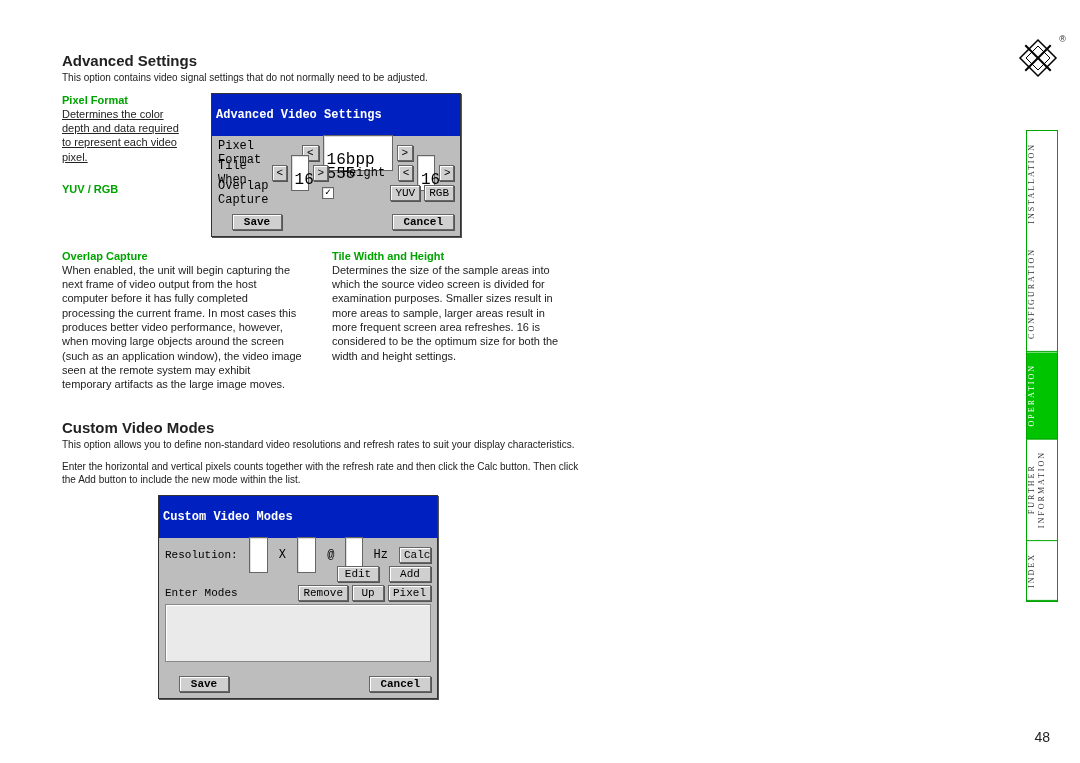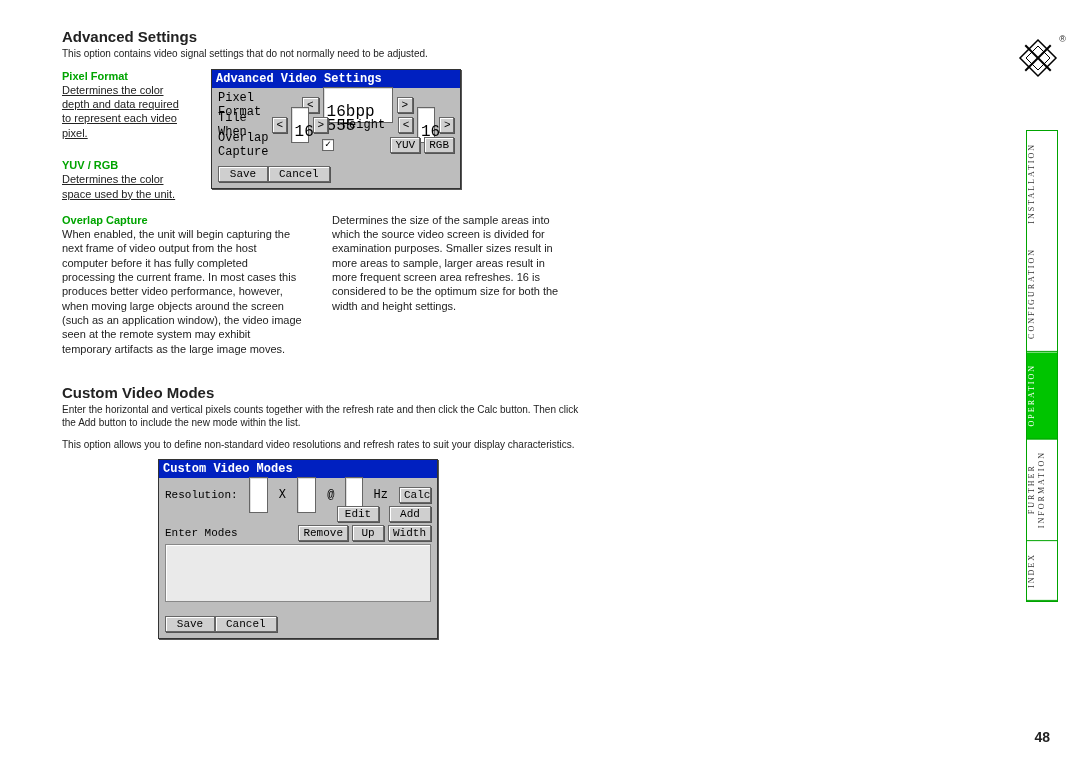--- a/index.html
+++ b/index.html
@@ -7,21 +7,21 @@
     width: 1080px;
     height: 763px;
     background: #fff;
     font-family: "Segoe UI", Arial, sans-serif;
     position: relative;
     color: #222;
   }
   .page {
     position: absolute;
     left: 62px;
-    top: 28px;
+    top: 52px;
     width: 530px;
   }
   h3.section {
     font-size: 15px;
     font-weight: 700;
     margin-bottom: 2px;
   }
   p.intro {
     font-size: 10px;
     line-height: 1.35;
@@ -45,21 +45,21 @@
     border: 1px solid #333;
     font-family: "Courier New", monospace;
     font-size: 12px;
     color: #000;
     box-shadow: 1px 1px 0 #555;
   }
   .dlg1 { width: 250px; }
   .dlg .titlebar {
     background: #0020c0;
     color: #fff;
-    padding: 2px 4px;
+    padding: 14px 4px;
     font-weight: 700;
     font-size: 12px;
   }
   .dlg .body {
     padding: 6px 6px 6px 6px;
   }
   .dlg .line { display: flex; align-items: center; gap: 4px; margin: 2px 0; height: 18px; }
   .dlg .btn {
     display: inline-block;
     border: 1px solid #666;
@@ -78,21 +78,23 @@
     border: 1px solid #666;
     background: #fff;
     height: 32px;
     line-height: 14px;
     padding: 17px 3px;
     font-size: 16px;
     box-shadow: inset 1px 1px 0 #ddd;
   }
   .dlg .footer {
     display: flex;
-    padding: 4px 6px 6px 6px;
+    justify-content: space-between;
+    padding: 4px 6px 6px 20px;
+    font-weight: bold;
   }
   .chk { display:inline-block; width:12px; height:12px; border:1px solid #666; background:#fff; line-height:10px; font-size:10px; text-align:center; box-shadow: inset 1px 1px 0 #ddd;}
 
   .two-col {
     display: flex;
     gap: 30px;
     margin-top: 12px;
     font-size: 11px;
     line-height: 1.3;
   }
@@ -140,21 +142,21 @@
   .side-tabs .tab:first-child { border-top: none; }
   .side-tabs .tab.active { background: #00c400; color: #fff; }
   .side-tabs .tab.norm { color: #333; }
   .side-tabs .tab.double { line-height: 1.3; }
 
   .page-num {
     position: absolute;
     right: 30px;
     bottom: 18px;
     font-size: 14px;
-    font-weight: 700;
+    font-weight: 400;
   }
 
   
   .logo {
     position: absolute;
     right: 22px;
     top: 38px;
     width: 40px;
     height: 40px;
   }
@@ -177,21 +179,20 @@
 <div class="page">
   <h3 class="section">Advanced Settings</h3>
   <p class="intro">This option contains video signal settings that do not normally need to be adjusted.</p>
 
   <div class="row1">
     <div class="side-col">
       <div class="label">Pixel Format</div>
       <div class="body">Determines the color depth and data required to represent each video pixel.</div>
       <div class="side-sep"></div>
       <div class="label">YUV / RGB</div>
-      <div class="body">Determines the color space used by the unit.</div>
     </div>
 
     <div class="dlg dlg1">
       <div class="titlebar">Advanced Video Settings</div>
       <div class="body">
         <div class="line">
           <span style="width:80px">Pixel Format</span>
           <span class="btn">&lt;</span>
           <span class="field" style="width:70px">16bpp 555</span>
           <span class="btn">&gt;</span>
@@ -222,28 +223,29 @@
       </div>
     </div>
   </div>
 
   <div class="two-col">
     <div>
       <div class="label">Overlap Capture</div>
       <div>When enabled, the unit will begin capturing the next frame of video output from the host computer before it has fully completed processing the current frame. In most cases this produces better video performance, however, when moving large objects around the screen (such as an application window), the video image seen at the remote system may exhibit temporary artifacts as the large image moves.</div>
     </div>
     <div>
+      <div class="label">Tile Width and Height</div>
       <div>Determines the size of the sample areas into which the source video screen is divided for examination purposes. Smaller sizes result in more areas to sample, larger areas result in more frequent screen area refreshes. 16 is considered to be the optimum size for both the width and height settings.</div>
     </div>
   </div>
 
   <div class="section2">
     <h3 class="section">Custom Video Modes</h3>
+    <p class="intro">This option allows you to define non-standard video resolutions and refresh rates to suit your display characteristics.</p>
     <p class="intro">Enter the horizontal and vertical pixels counts together with the refresh rate and then click the Calc button. Then click the Add button to include the new mode within the list.</p>
-    <p class="intro">This option allows you to define non-standard video resolutions and refresh rates to suit your display characteristics.</p>
 
     <div class="dlg dlg2">
       <div class="titlebar">Custom Video Modes</div>
       <div class="body">
         <div class="line" style="gap:11px">
           <span class="reslabel">Resolution:</span>
           <span class="field" style="width:30px"></span>
           <span>X</span>
           <span class="field" style="width:30px"></span>
           <span>@</span>
@@ -253,21 +255,21 @@
         </div>
         <div class="row-btns">
           <span class="btn">Edit</span>
           <span class="btn">Add</span>
         </div>
         <div class="line">
           <span class="reslabel">Enter Modes</span>
           <span style="flex:1"></span>
           <span class="btn" style="min-width:42px">Remove</span>
           <span class="btn" style="min-width:32px">Up</span>
-          <span class="btn" style="min-width:36px">Width</span>
+          <span class="btn" style="min-width:36px">Pixel</span>
         </div>
         <div class="pane"></div>
       </div>
       <div class="footer">
         <span class="btn wide">Save</span>
         <span class="btn wide">Cancel</span>
       </div>
     </div>
   </div>
 </div>

